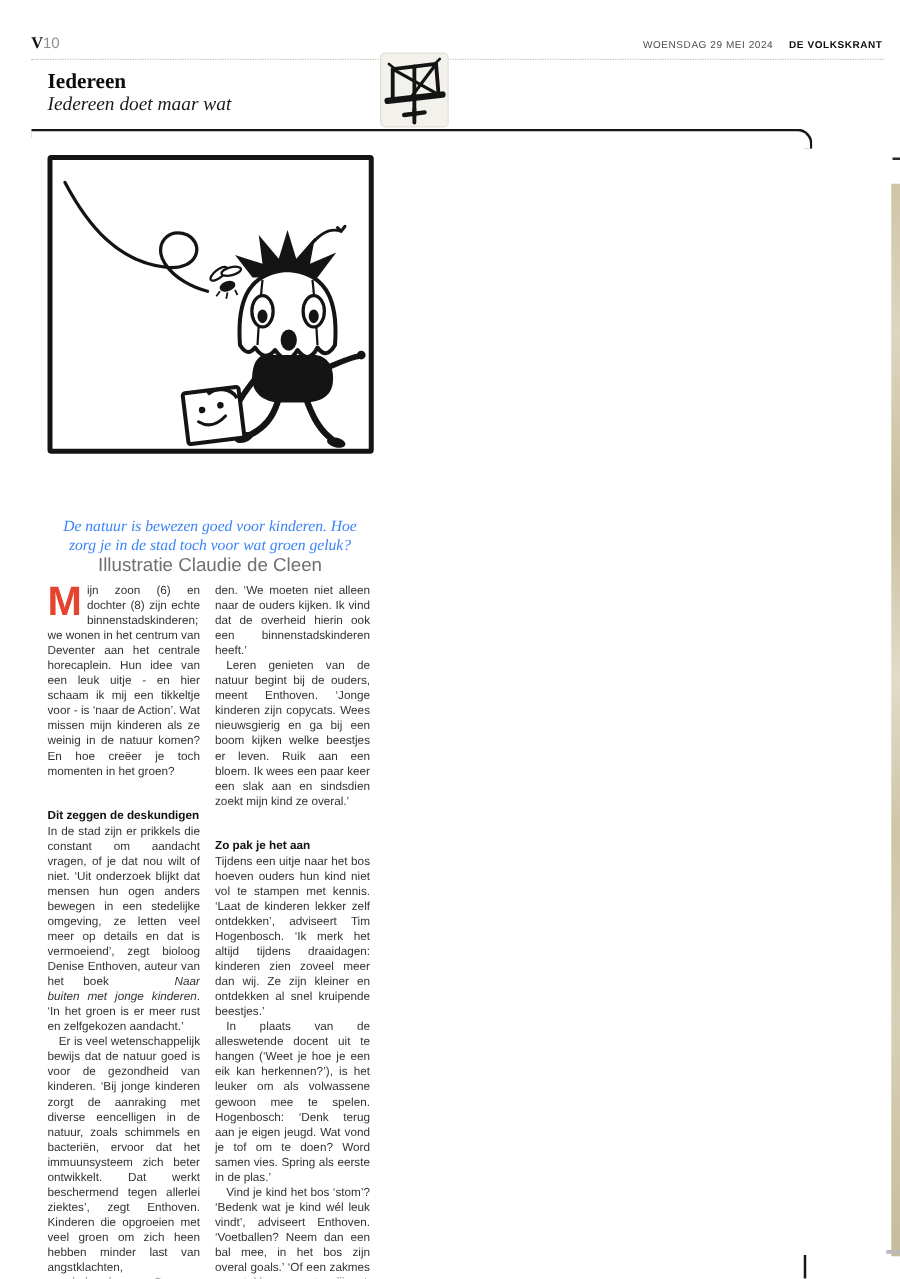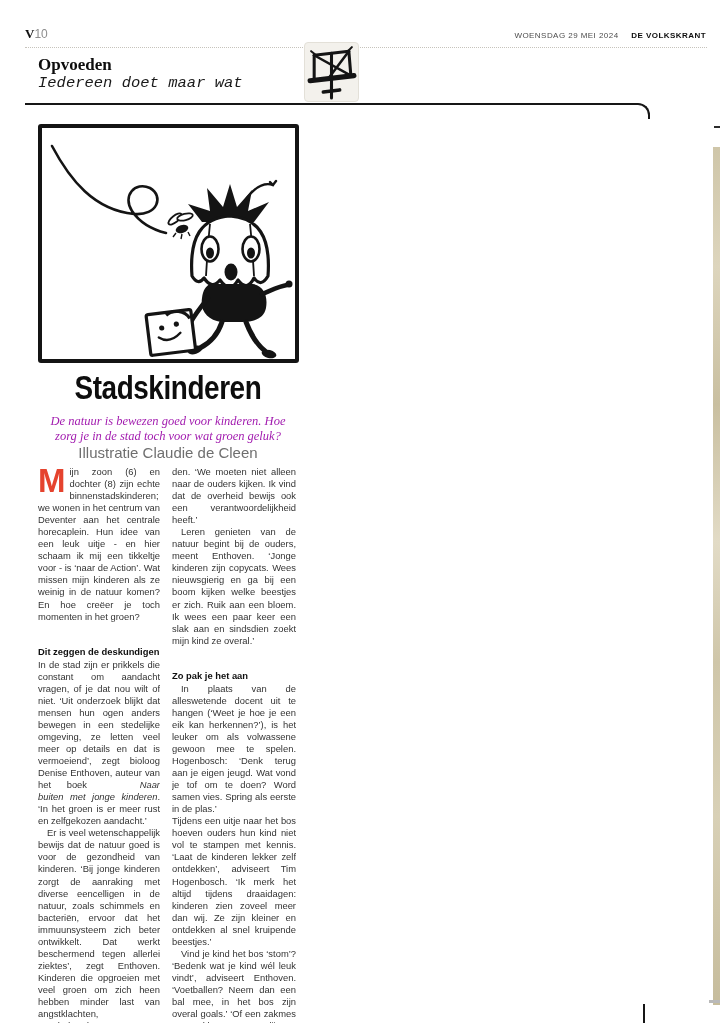--- a/index.html
+++ b/index.html
@@ -11,21 +11,21 @@
   .folio .v{font-weight:bold;color:#111;}
   .folio .num{color:#8d8d8d;font-family:"Liberation Sans",sans-serif;font-size:12px;}
   .masthead{position:absolute;right:14px;top:31px;font-size:8px;letter-spacing:.45px;white-space:nowrap;text-align:right;}
   .masthead .date{color:#4c4c4c;}
   .masthead .brand{color:#0d0d0d;font-weight:bold;margin-left:10px;}
   .dotted-rule{position:absolute;left:25px;top:47px;width:682px;border-top:1px dotted #c6c3bc;}
 
   
   .section{position:absolute;top:55px;}
   .section .stitle{font-family:"Liberation Serif",serif;font-weight:bold;font-size:17px;color:#0d0d0d;line-height:19px;}
-  .section .ssub{font-family:Liberation Mono, monospace;font-style:italic;font-size:15.5px;color:#1a1a1a;line-height:19px;}
+  .section .ssub{font-family:Liberation Serif, serif;font-style:italic;font-size:15.5px;color:#1a1a1a;line-height:19px;}
   .section-left{left:38px;}
   .section-right{left:362px;}
   .icon-box{position:absolute;left:304px;top:42px;width:53px;height:58px;background:#f3f1ec;
             border:1px solid #e3e0d8;border-radius:4px;display:flex;align-items:center;justify-content:center;}
 
   
   .article-frame-top{position:absolute;left:25px;top:103px;width:623px;height:14px;
       border-top:2px solid #161616;border-right:2px solid #161616;border-top-right-radius:12px;}
   .frame-bottom-tick{position:absolute;left:643px;top:1004px;width:2px;height:19px;background:#161616;}
   .edge-photo{position:absolute;left:713px;top:147px;width:7px;height:858px;
@@ -36,21 +36,21 @@
   
   .illo{position:absolute;left:38px;top:124px;width:253px;height:231px;background:#fff;
         border:4px solid #141414;border-radius:3px;}
   .illo svg{display:block;width:100%;height:100%;}
 
   
   .headline{position:absolute;left:18px;top:368px;width:300px;text-align:center;}
   .headline .t{display:inline-block;font-weight:bold;font-size:34px;color:#0d0d0d;
                letter-spacing:-0.5px;transform:scaleX(.82);transform-origin:center;white-space:nowrap;}
   .standfirst{position:absolute;left:42px;top:414px;width:252px;text-align:center;
-              font-family:"Liberation Serif",serif;font-style:italic;font-size:12.5px;line-height:15px;color:#a21caf;}
+              font-family:"Liberation Serif",serif;font-style:italic;font-size:12.5px;line-height:15px;color:#3b82f6;}
   .credit{position:absolute;left:42px;top:444px;width:252px;text-align:center;font-size:15px;color:#6f6f6f;}
 
   
   .col{position:absolute;top:466px;height:557px;overflow:hidden;font-size:9.4px;line-height:12.05px;color:#333;}
   .col-1{left:38px;width:122px;}
   .col-2{left:172px;width:124px;}
   .blk{text-align:justify;}
   .blk.ind{text-indent:9px;}
   .blk.subhead{font-weight:bold;color:#0f0f0f;margin-top:23px;margin-bottom:1px;text-align:left;}
   .dropcap{float:left;color:#e5432e;font-weight:bold;font-size:33px;line-height:26px;
@@ -63,21 +63,21 @@
 <div class="page">
 
   <div class="folio"><span class="v">V</span><span class="num">10</span></div>
   <div class="masthead">
     <span class="date">WOENSDAG 29 MEI 2024</span>
     <span class="brand">DE VOLKSKRANT</span>
   </div>
   <div class="dotted-rule"></div>
 
   <div class="section section-left">
-    <div class="stitle">Opvoeden</div>
+    <div class="stitle">Iedereen</div>
     <div class="ssub">Iedereen doet maar wat</div>
   </div>
 
   <div class="icon-box">
     <svg viewBox="0 0 52 58">
       <g fill="none" stroke="#141414" stroke-linecap="round">
         <path d="M9 13 L43 9" stroke-width="3"></path>
         <path d="M9 13 L9 37" stroke-width="3"></path>
         <path d="M43 9 L45 33" stroke-width="3"></path>
         <path d="M9 13 L45 33" stroke-width="2.5"></path>
@@ -143,34 +143,31 @@
       <g transform="rotate(-7 128 202)">
         <rect x="106" y="184" width="45" height="41" rx="2" fill="#fff" stroke="#141414" stroke-width="3.2"></rect>
         <path d="M149 193 C 145 184, 133 182, 126 187" fill="none" stroke="#141414" stroke-width="3"></path>
         <circle cx="120" cy="199" r="2.6" fill="#141414"></circle>
         <circle cx="135" cy="197" r="2.6" fill="#141414"></circle>
         <path d="M116 208 Q 126 216, 138 206" fill="none" stroke="#141414" stroke-width="2.4" stroke-linecap="round"></path>
       </g>
     </svg>
   </div>
 
-  <div class="headline">
-    <span class="t">Stadskinderen</span>
-  </div>
   <div class="standfirst">De natuur is bewezen goed voor kinderen. Hoe zorg je in de stad toch voor wat groen geluk?</div>
   <div class="credit">Illustratie Claudie de Cleen</div>
 
   <div class="col col-1">
       <div class="blk p"><span class="dropcap">M</span><span>ijn zoon (6) en dochter (8) zijn echte binnenstadskinderen; we wonen in het centrum van Deventer aan het centrale horecaplein. Hun idee van een leuk uitje - en hier schaam ik mij een tikkeltje voor - is ‘naar de Action’. Wat missen mijn kinderen als ze weinig in de natuur komen? En hoe creëer je toch momenten in het groen?</span></div>
       <div class="blk subhead"><span>Dit zeggen de deskundigen</span></div>
       <div class="blk p"><span>In de stad zijn er prikkels die constant om aandacht vragen, of je dat nou wilt of niet. ‘Uit onderzoek blijkt dat mensen hun ogen anders bewegen in een stedelijke omgeving, ze letten veel meer op details en dat is vermoeiend’, zegt bioloog Denise Enthoven, auteur van het boek </span><span class="italic">Naar buiten met jonge kinderen</span><span>. ‘In het groen is er meer rust en zelfgekozen aandacht.’</span></div>
       <div class="blk p ind"><span>Er is veel wetenschappelijk bewijs dat de natuur goed is voor de gezondheid van kinderen. ‘Bij jonge kinderen zorgt de aanraking met diverse eencelligen in de natuur, zoals schimmels en bacteriën, ervoor dat het immuunsysteem zich beter ontwikkelt. Dat werkt beschermend tegen allerlei ziektes’, zegt Enthoven. Kinderen die opgroeien met veel groen om zich heen hebben minder last van angstklachten, concludeerden Spaanse onderzoekers nadat ze negen jaar lang honderden kinderen volgden. Ander onderzoek wijst uit dat kinderen die spelen op ‘groene’ schoolpleinen, met gras en bomen, zich na de pauze beter kunnen concentreren dan kinderen die het moeten doen met een stenen speelplaats.</span></div>
     </div>
   <div class="col col-2">
-      <div class="blk p"><span>den. ‘We moeten niet alleen naar de ouders kijken. Ik vind dat de overheid bewijs ook een verantwoordelijkheid heeft.’</span></div>
-      <div class="blk p ind"><span>Leren genieten van de natuur begint bij de ouders, meent Enthoven. ‘Jonge kinderen zijn copycats. Wees nieuwsgierig en ga bij een boom kijken welke beestjes er zich. Ruik aan een bloem. Ik wees een paar keer een slak aan en sindsdien zoekt mijn kind ze overal.’</span></div>
+      <div class="blk p"><span>den. ‘We moeten niet alleen naar de ouders kijken. Ik vind dat de overheid hierin ook een binnenstadskinderen heeft.’</span></div>
+      <div class="blk p ind"><span>Leren genieten van de natuur begint bij de ouders, meent Enthoven. ‘Jonge kinderen zijn copycats. Wees nieuwsgierig en ga bij een boom kijken welke beestjes er leven. Ruik aan een bloem. Ik wees een paar keer een slak aan en sindsdien zoekt mijn kind ze overal.’</span></div>
       <div class="blk subhead"><span>Zo pak je het aan</span></div>
+      <div class="blk p"><span>Tijdens een uitje naar het bos hoeven ouders hun kind niet vol te stampen met kennis. ‘Laat de kinderen lekker zelf ontdekken’, adviseert Tim Hogenbosch. ‘Ik merk het altijd tijdens draaidagen: kinderen zien zoveel meer dan wij. Ze zijn kleiner en ontdekken al snel kruipende beestjes.’</span></div>
       <div class="blk p ind"><span>In plaats van de alleswetende docent uit te hangen (‘Weet je hoe je een eik kan herkennen?’), is het leuker om als volwassene gewoon mee te spelen. Hogenbosch: ‘Denk terug aan je eigen jeugd. Wat vond je tof om te doen? Word samen vies. Spring als eerste in de plas.’</span></div>
-      <div class="blk p"><span>Tijdens een uitje naar het bos hoeven ouders hun kind niet vol te stampen met kennis. ‘Laat de kinderen lekker zelf ontdekken’, adviseert Tim Hogenbosch. ‘Ik merk het altijd tijdens draaidagen: kinderen zien zoveel meer dan wij. Ze zijn kleiner en ontdekken al snel kruipende beestjes.’</span></div>
       <div class="blk p ind"><span>Vind je kind het bos ‘stom’? ‘Bedenk wat je kind wél leuk vindt’, adviseert Enthoven. ‘Voetballen? Neem dan een bal mee, in het bos zijn overal goals.’ ‘Of een zakmes om stokken mee te slijpen’, vult Hogenbosch aan.</span></div>
     </div>
 
 </div>
 
 </body></html>

